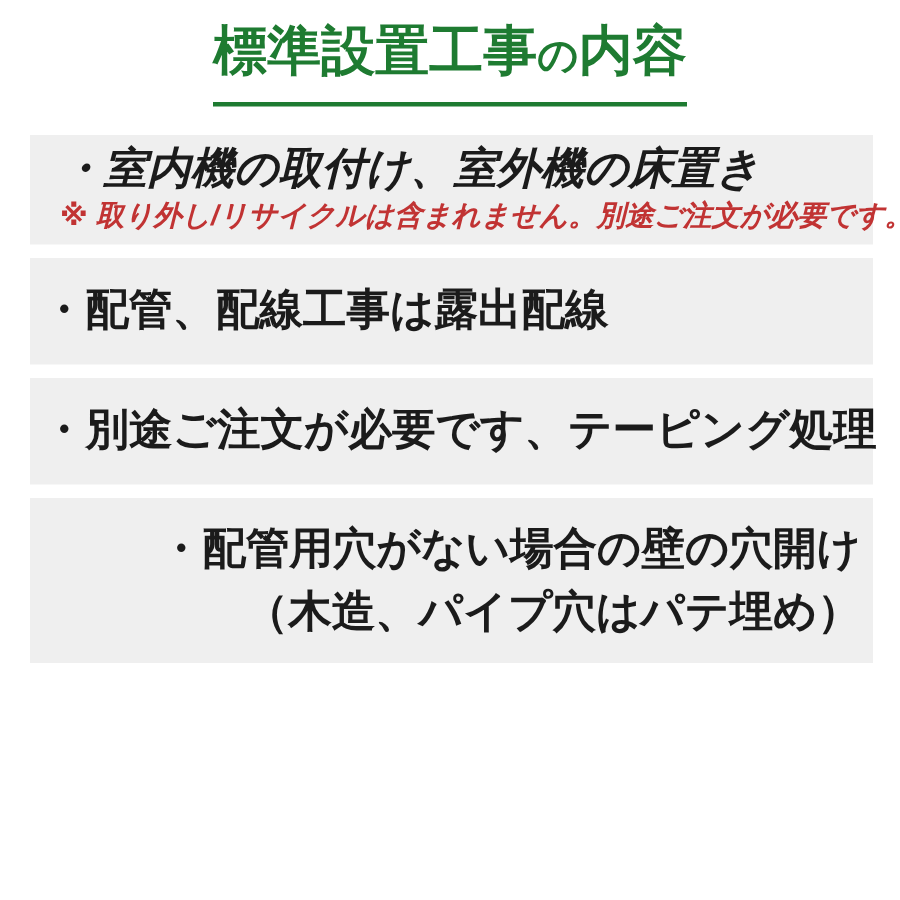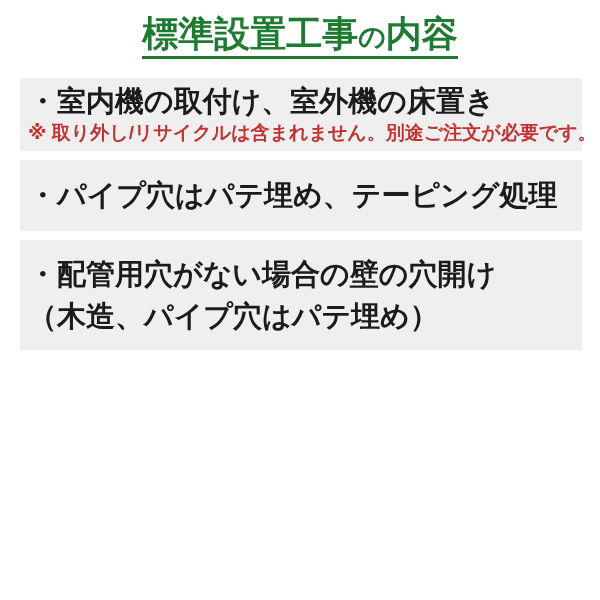--- a/index.html
+++ b/index.html
@@ -21,76 +21,81 @@
     padding-top:13px;
   }
   .title{
     display:inline-block;
     margin:0;
     font-size:36px;
     font-weight:bold;
     line-height:1.15;
     color:var(--green);
     border-bottom:3px solid var(--green);
-    padding-bottom:2px;
+    padding-bottom:14px;
   }
   .title .small{
     font-size:27px;
   }
   .items{
     margin-top:19px;
   }
   .item{
     background:var(--item-bg);
     margin:0 18px 9px 20px;
     padding:19px 8px;
     font-size:29px;
     font-weight:bold;
     color:var(--text);
     line-height:1.15;
   }
   .item .line{
     white-space:nowrap;
   }
   .item.with-note{
-    padding:7px 8px 6px;
+    padding:7px 20px 6px;
+    font-style:italic;
   }
   .note{
     font-size:19px;
     font-weight:bold;
     color:var(--red);
     margin-top:3px;
     line-height:1.2;
     white-space:nowrap;
   }
   .item.two-line{
     padding:13px 8px;
     line-height:1.45;
+    text-align:right;
   }
 </style>
 </head>
 <body>
 
 <div class="page">
 
   <div class="title-wrap">
     <h1 class="title"><span>標準設置工事</span><span class="small">の</span><span>内容</span></h1>
   </div>
 
   <div class="items">
 
     <div class="item with-note">
       <div class="line"><span class="bullet">・</span><span>室内機の取付け、室外機の床置き</span></div>
       <div class="note">※ 取り外し/リサイクルは含まれません。別途ご注文が必要です。</div>
     </div>
 
 
+    <div class="item">
+      <div class="line"><span class="bullet">・</span><span>配管、配線工事は露出配線</span></div>
+    </div>
 
     <div class="item">
-      <div class="line"><span class="bullet">・</span><span>パイプ穴はパテ埋め、テーピング処理</span></div>
+      <div class="line"><span class="bullet">・</span><span>別途ご注文が必要です、テーピング処理</span></div>
     </div>
 
     <div class="item two-line">
       <div class="line"><span class="bullet">・</span><span>配管用穴がない場合の壁の穴開け</span></div>
       <div class="line">（木造、パイプ穴はパテ埋め）</div>
     </div>
 
 
   </div>
 </div>

